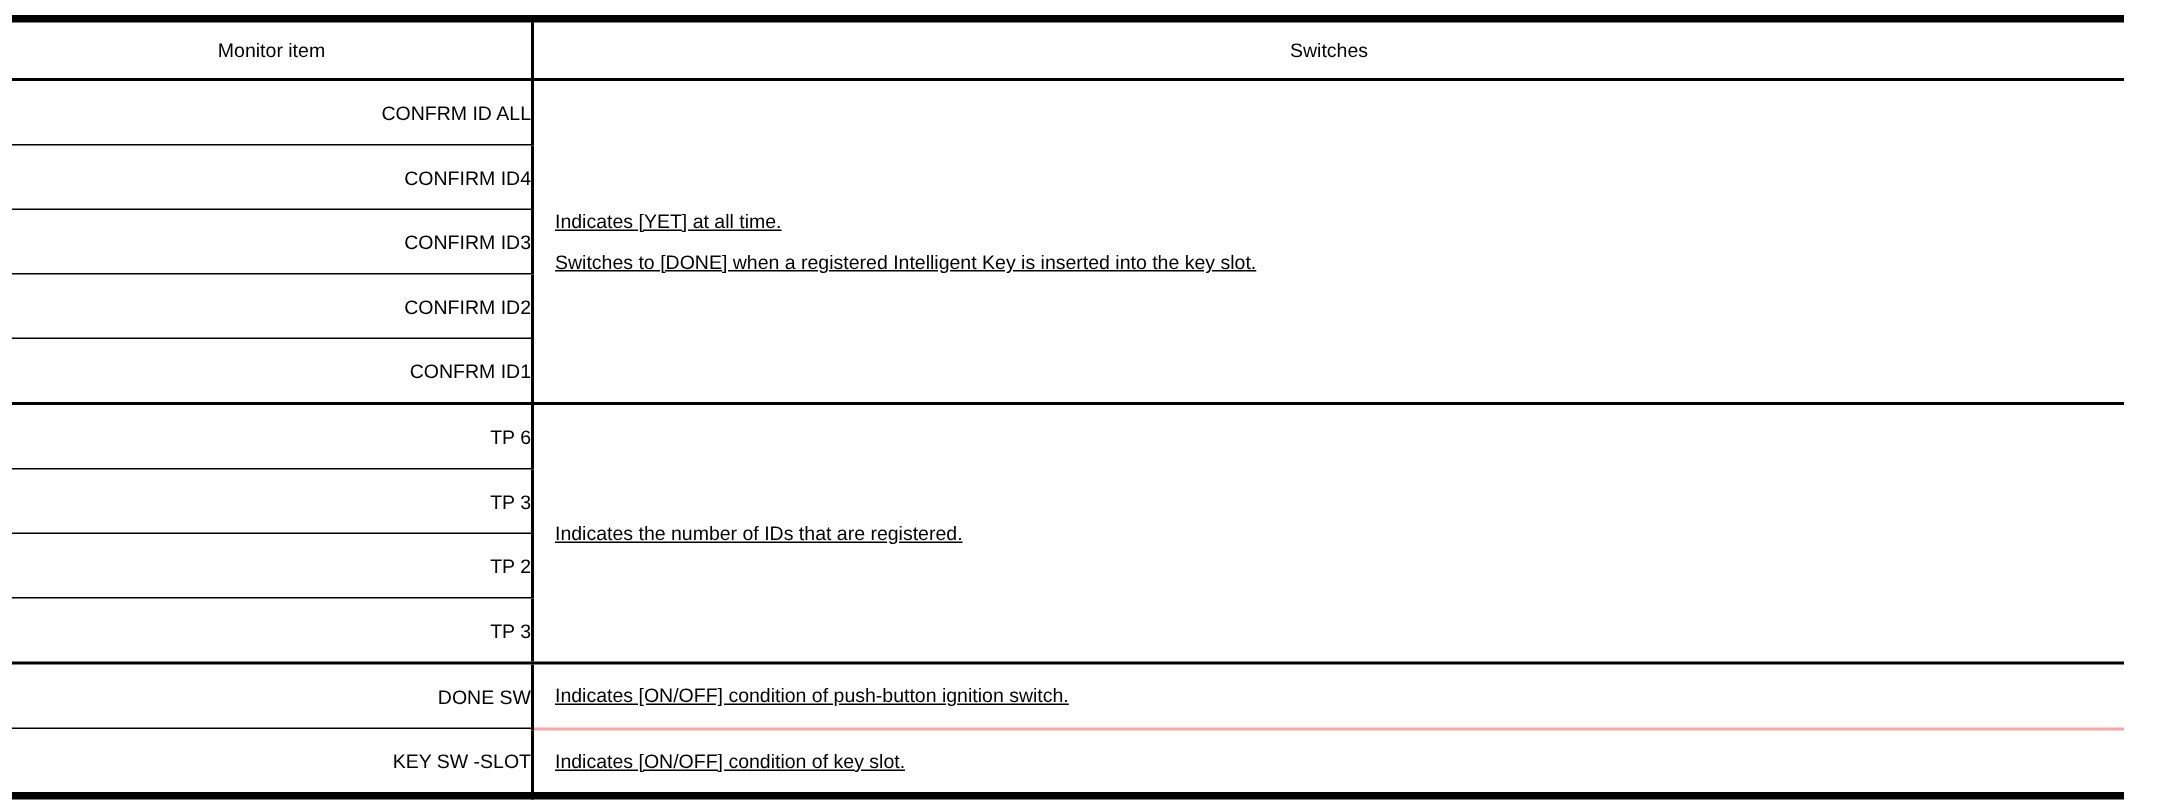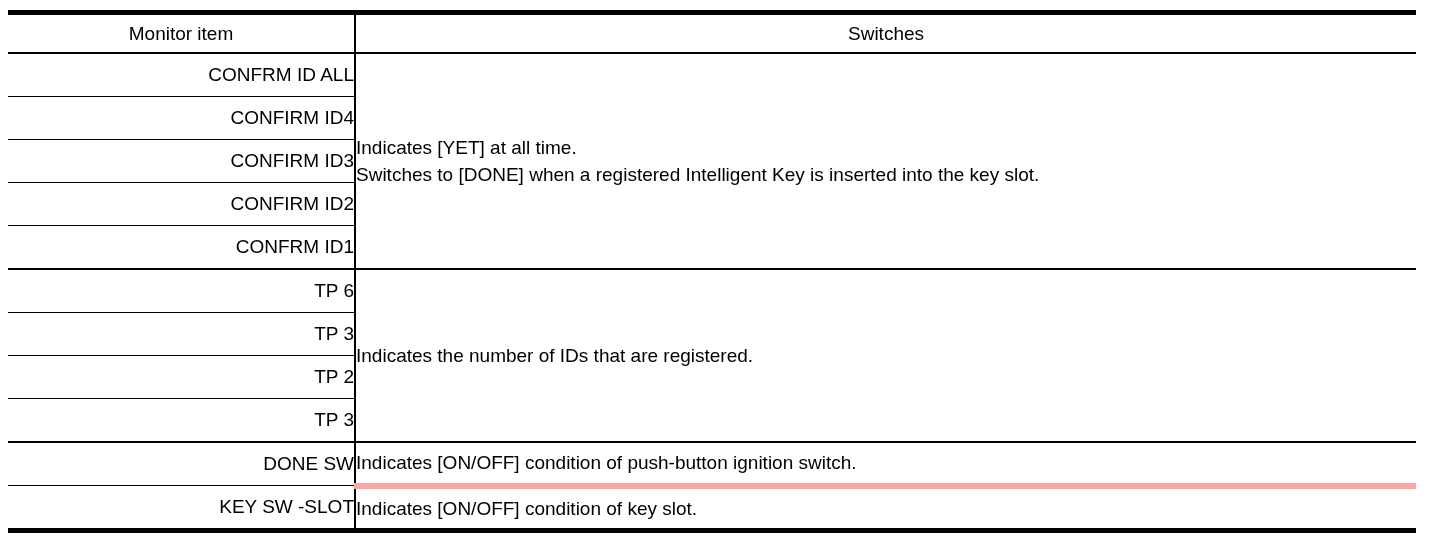--- a/index.html
+++ b/index.html
@@ -20,21 +20,21 @@
   table.monitor-table {
     border-collapse: collapse;
     table-layout: fixed;
     width: 1408px;
     margin: 10px 0 0 8px;
     border-top: 5px solid #000000;
     border-bottom: 5px solid #000000;
   }
   col.col-monitor { width: 347px; }
   th, td {
-    font-size: 19px;
+    font-size: 13px;
     color: #000000;
     padding: 0;
     background: #ffffff;
   }
   th {
     font-weight: normal;
     text-align: center;
     height: 37px;
     border-bottom: 2px solid #000000;
     vertical-align: middle;
@@ -45,27 +45,29 @@
     padding-left: 13px;
     text-align: right;
     vertical-align: middle;
     border-right: 2px solid #000000;
     border-bottom: 1px solid #000000;
     white-space: nowrap;
   }
   tr.group-end td.item { border-bottom: 2px solid #000000; }
   tr.table-end td.item { border-bottom: none; }
   td.content {
+    padding-left: 14px;
     vertical-align: middle;
     text-align: left;
     border-bottom: 2px solid #000000;
     white-space: pre-line;
     line-height: 27px;
+    text-decoration: underline;
   }
-  td.content.sep-thin { border-bottom: 6px solid #fca5a5; }
+  td.content.sep-thin { border-bottom: 2px solid #fca5a5; }
   td.content.sep-none { border-bottom: none; }
 </style>
 </head>
 <body>
 
 <div class="page">
   <table class="monitor-table">
     <colgroup>
       <col class="col-monitor">
       <col class="col-content">

